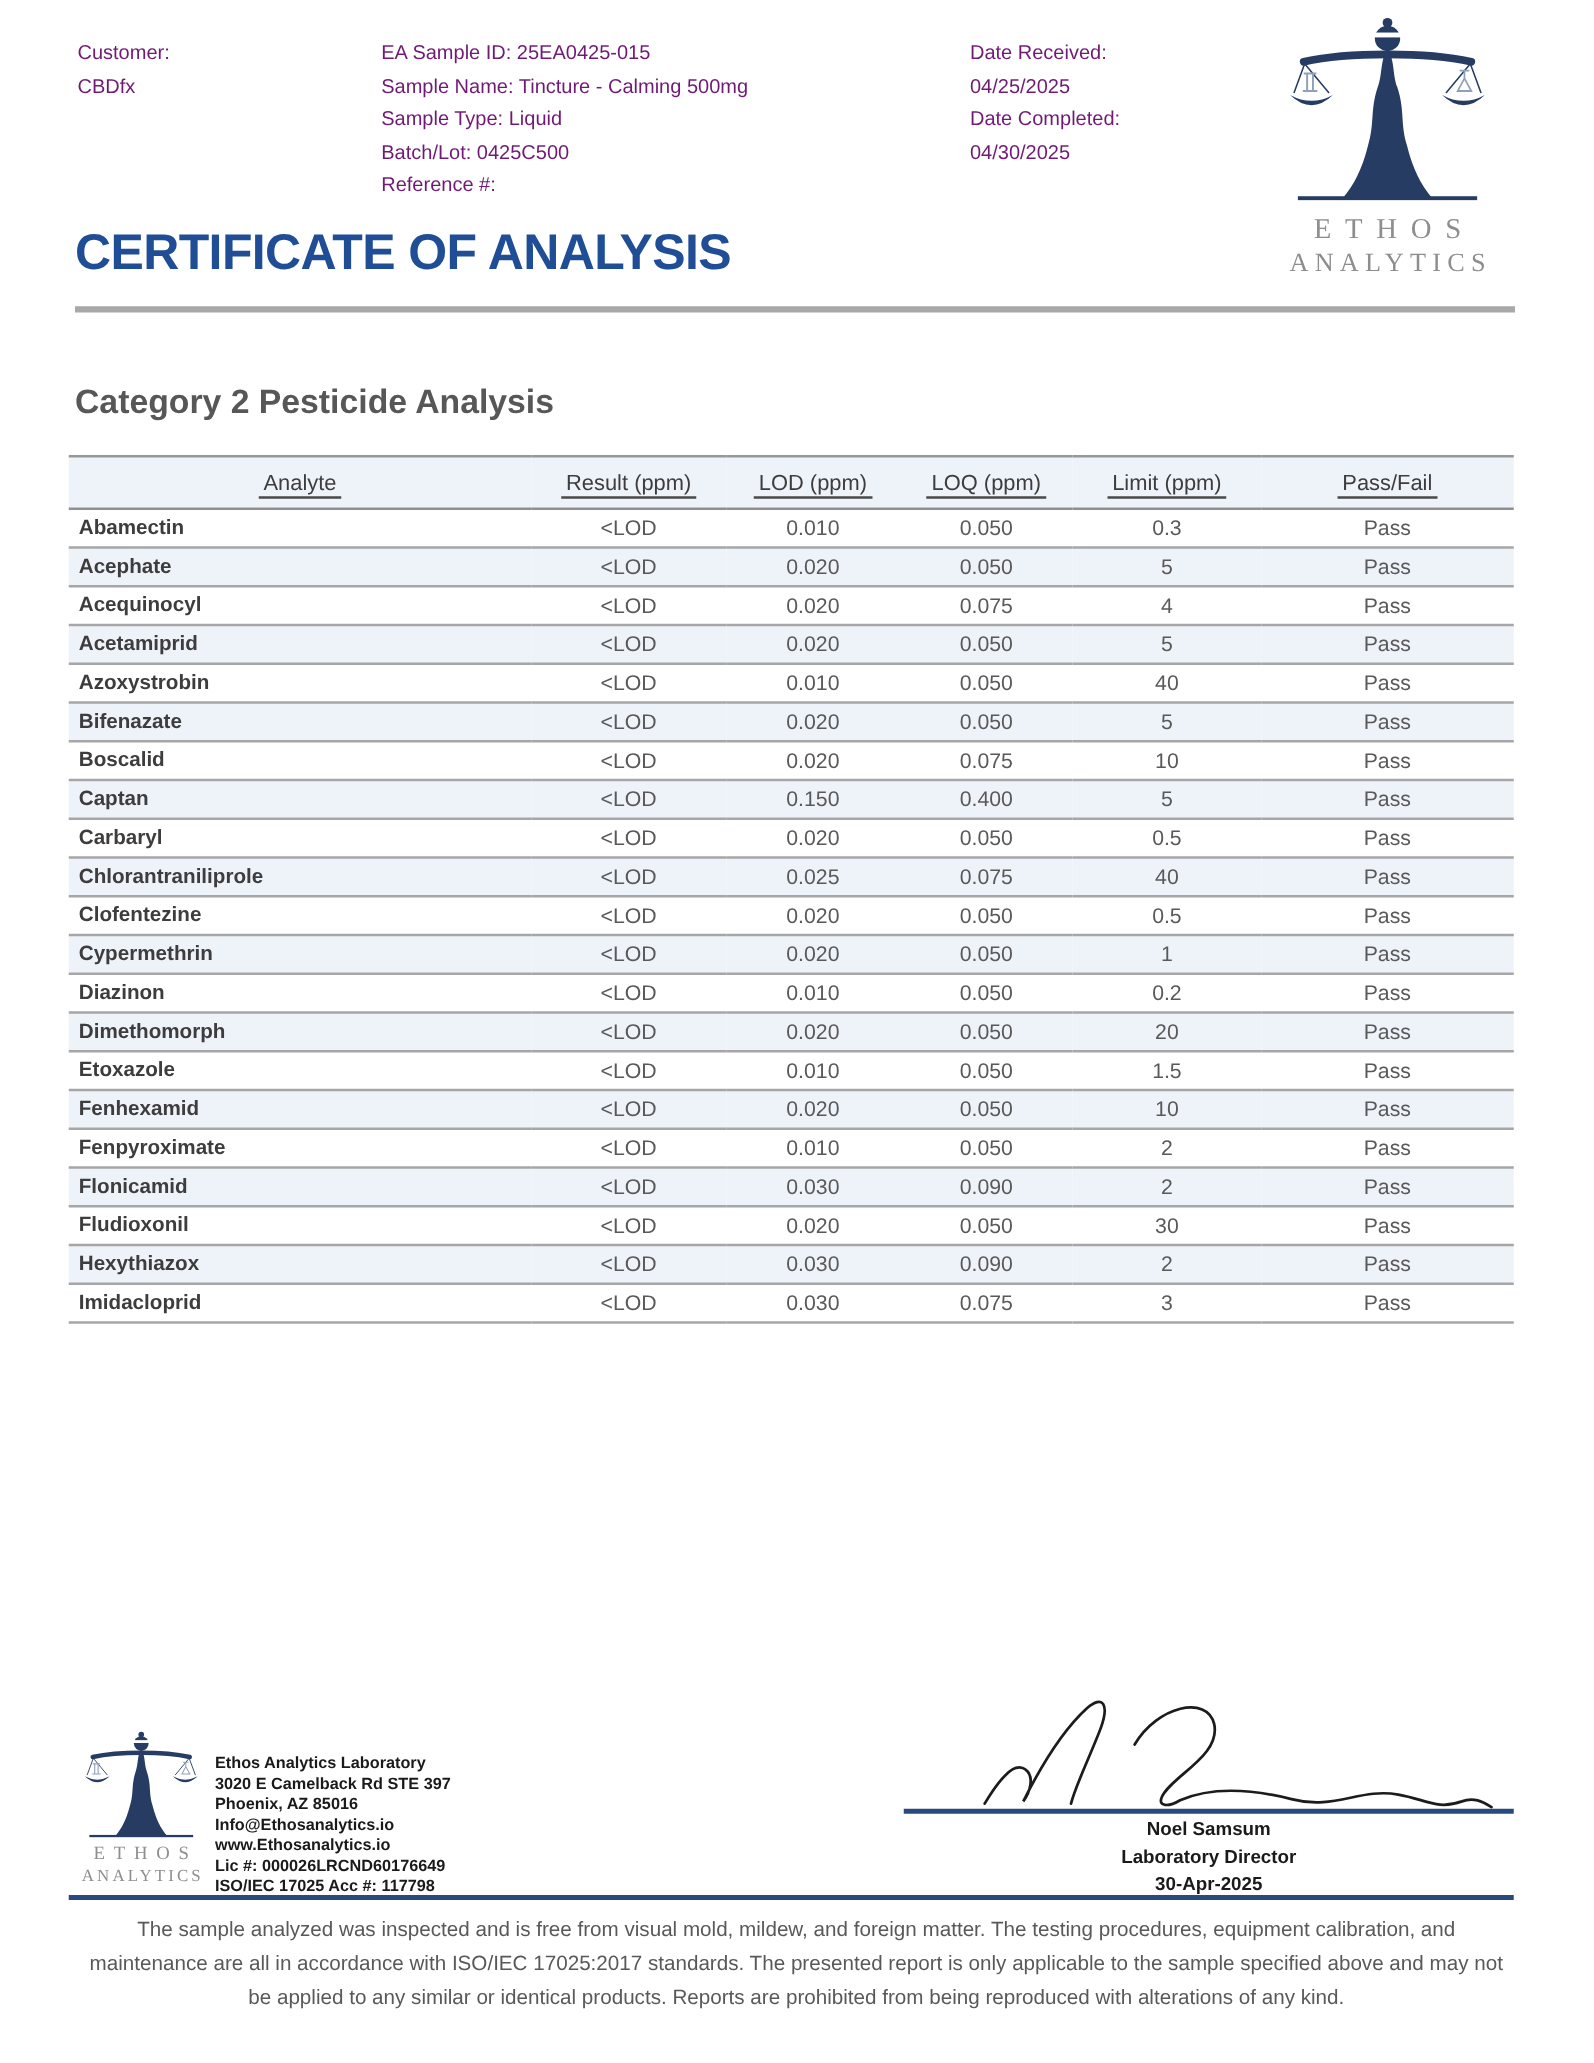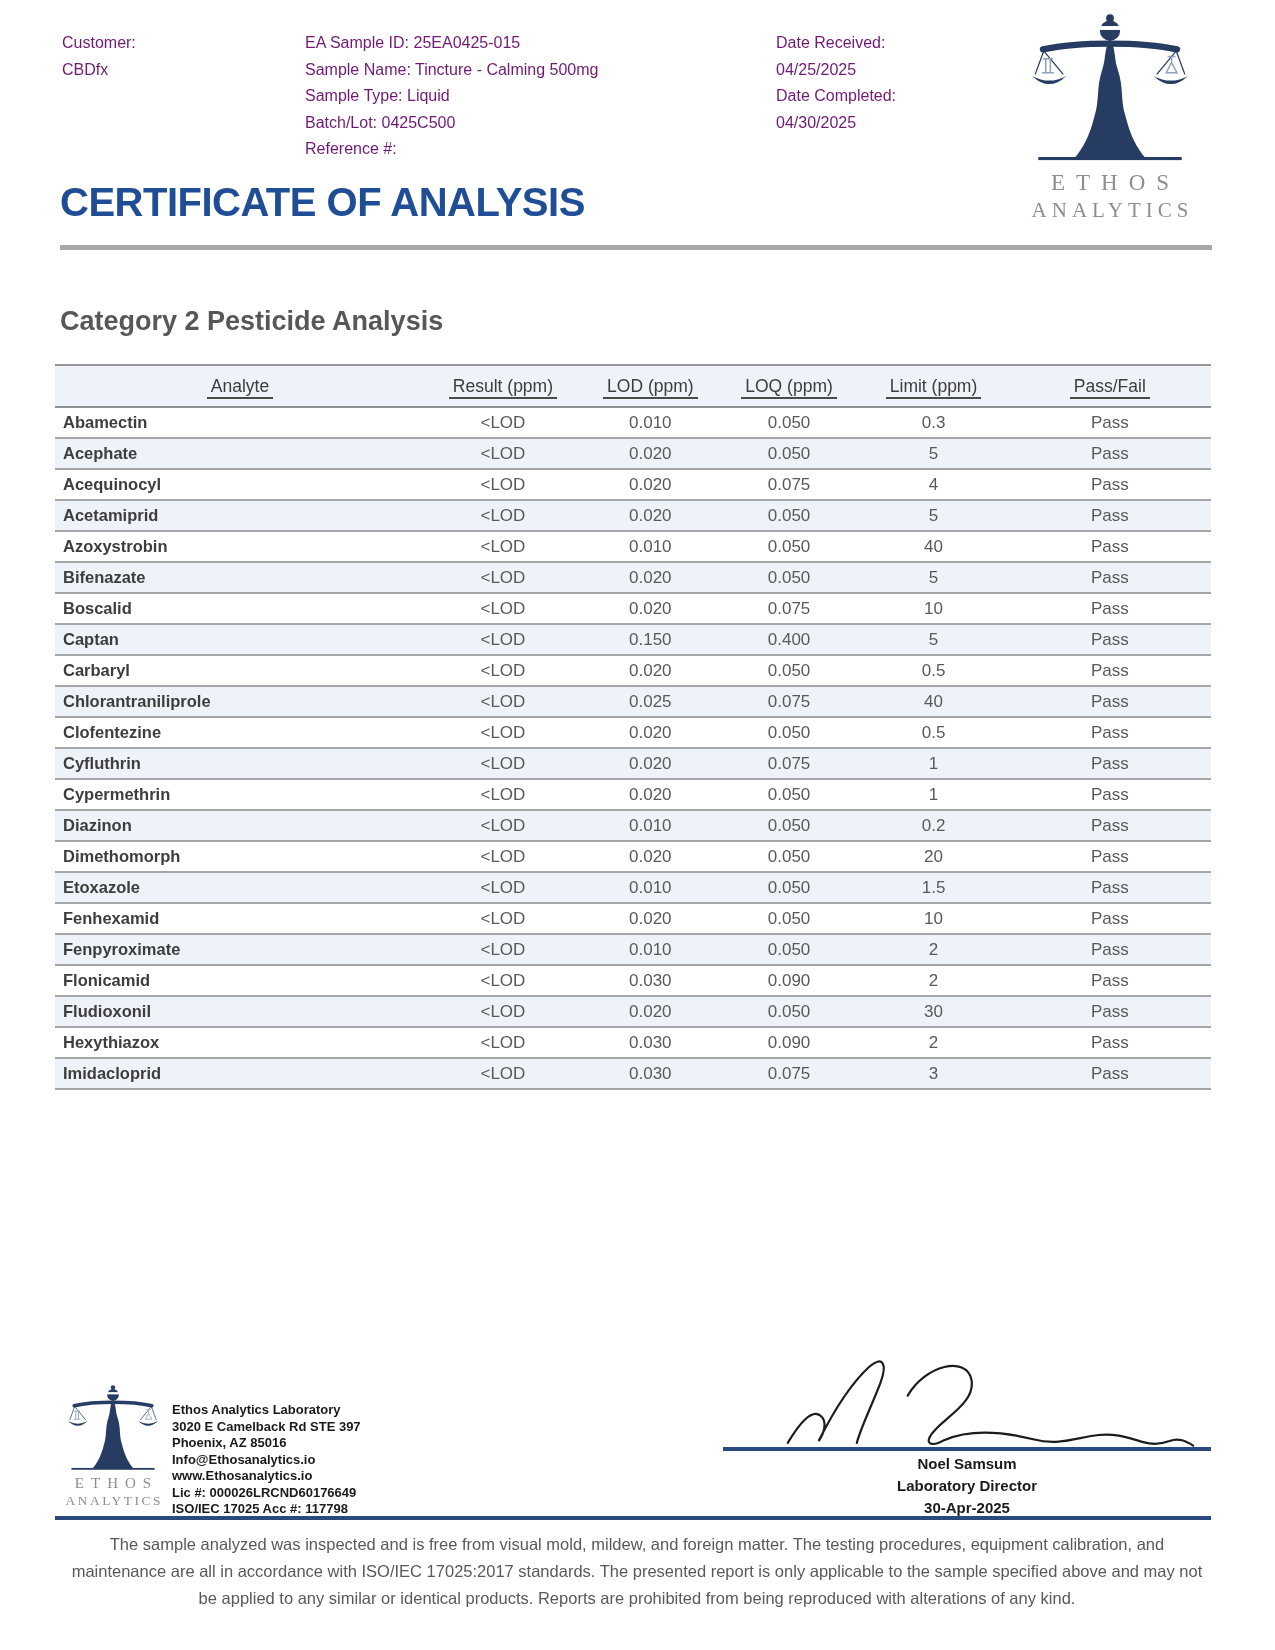--- a/index.html
+++ b/index.html
@@ -208,28 +208,20 @@
         </tr>
         <tr>
           <td>Clofentezine</td>
           <td>&lt;LOD</td>
           <td>0.020</td>
           <td>0.050</td>
           <td>0.5</td>
           <td>Pass</td>
         </tr>
         <tr>
-          <td>Cyfluthrin</td>
-          <td>&lt;LOD</td>
-          <td>0.020</td>
-          <td>0.075</td>
-          <td>1</td>
-          <td>Pass</td>
-        </tr>
-        <tr>
           <td>Cypermethrin</td>
           <td>&lt;LOD</td>
           <td>0.020</td>
           <td>0.050</td>
           <td>1</td>
           <td>Pass</td>
         </tr>
         <tr>
           <td>Diazinon</td>
           <td>&lt;LOD</td>

